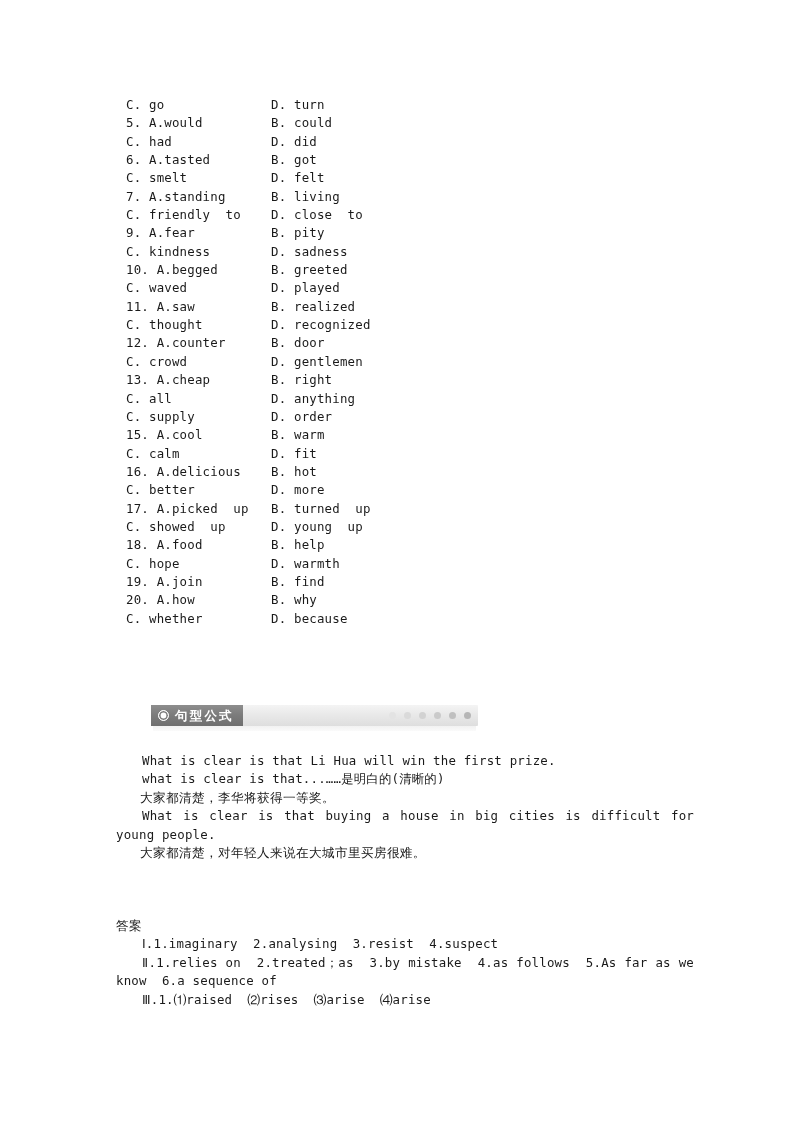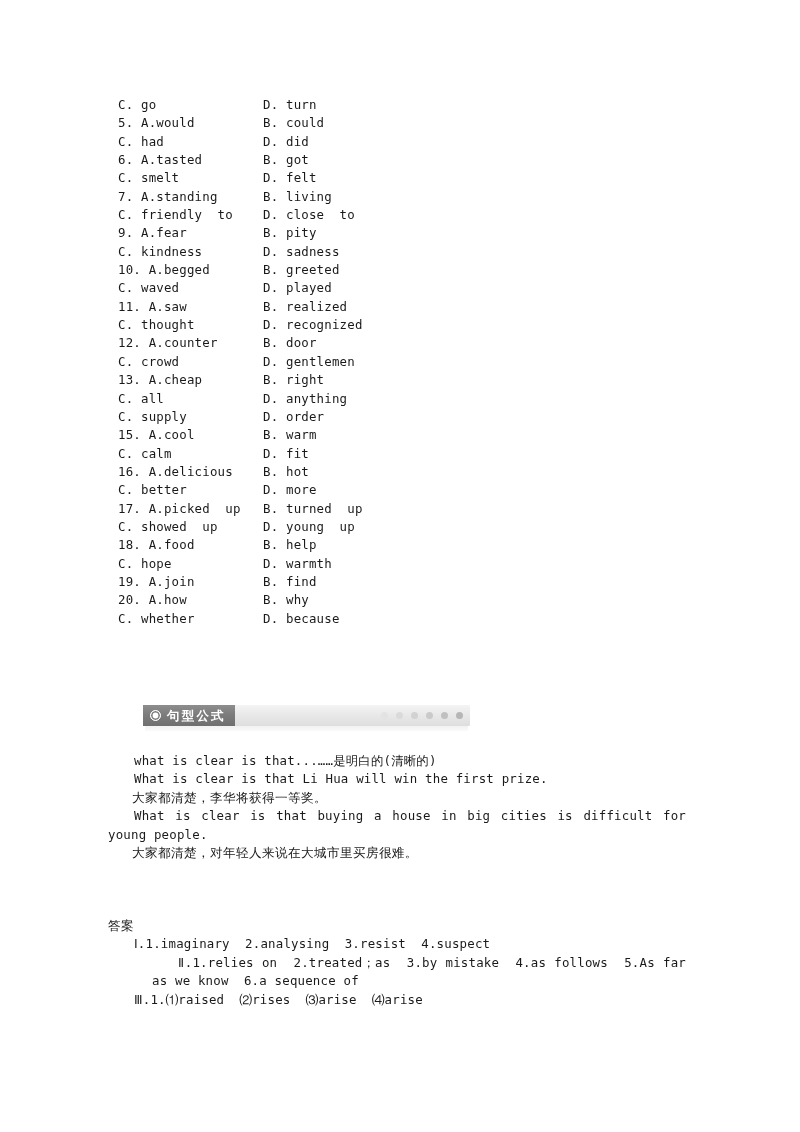--- a/index.html
+++ b/index.html
@@ -11,21 +11,21 @@
     width: 800px;
     height: 1132px;
     position: relative;
     font-family: "DejaVu Sans Mono", "Liberation Mono", monospace;
     color: #1a1a1a;
     overflow: hidden;
   }
 
   .page {
     position: absolute;
-    left: 0; top: 0;
+    left: 8px; top: 0;
     width: 712px;
     height: 1132px;
   }
 
   
   .mcq {
     position: absolute;
     left: 108px;
     top: 96px;
     width: 600px;
@@ -161,21 +161,20 @@
   .ans-line {
     line-height: 18.6px;
     white-space: pre-wrap;
     letter-spacing: 0.2px;
   }
   .ans-indent { text-indent: 26px; }
   .ans-just {
     text-align: justify;
     text-align-last: left;
     text-indent: 26px;
-    margin-left: 44px;
   }
 </style>
 </head>
 <body>
 
 <div class="page">
 
   <div class="mcq" id="mcq-list">
       <div class="mcq-row"><span class="col-a">C. go</span><span class="col-b">D. turn</span></div>
       <div class="mcq-row"><span class="col-a">5. A.would</span><span class="col-b">B. could</span></div>
@@ -219,22 +218,22 @@
         <span style="background: rgb(192, 192, 192);"></span>
         <span style="background: rgb(182, 182, 182);"></span>
       </div>
     <div class="sec-label">
       <span class="sec-bullet"></span>
       <span>句型公式</span>
     </div>
   </div>
 
   <div class="body-block">
+    <div class="p-line p-indent">What is clear is that Li Hua will win the first prize.</div>
     <div class="p-line p-indent">what is clear is that...……是明白的(清晰的)</div>
-    <div class="p-line p-indent">What is clear is that Li Hua will win the first prize.</div>
     <div class="p-line p-indent-cn cn">大家都清楚，李华将获得一等奖。</div>
     <div class="p-just">What is clear is that buying a house in big cities is difficult for young people.</div>
     <div class="p-line p-indent-cn cn">大家都清楚，对年轻人来说在大城市里买房很难。</div>
   </div>
 
   <div class="answers">
     <div class="ans-title">答案</div>
     <div id="answers-lines">
         <div class="ans-line ans-indent">Ⅰ.1.imaginary  2.analysing  3.resist  4.suspect</div>
         <div class="ans-line ans-just">Ⅱ.1.relies on  2.treated；as  3.by mistake  4.as follows  5.As far as we know  6.a sequence of</div>

